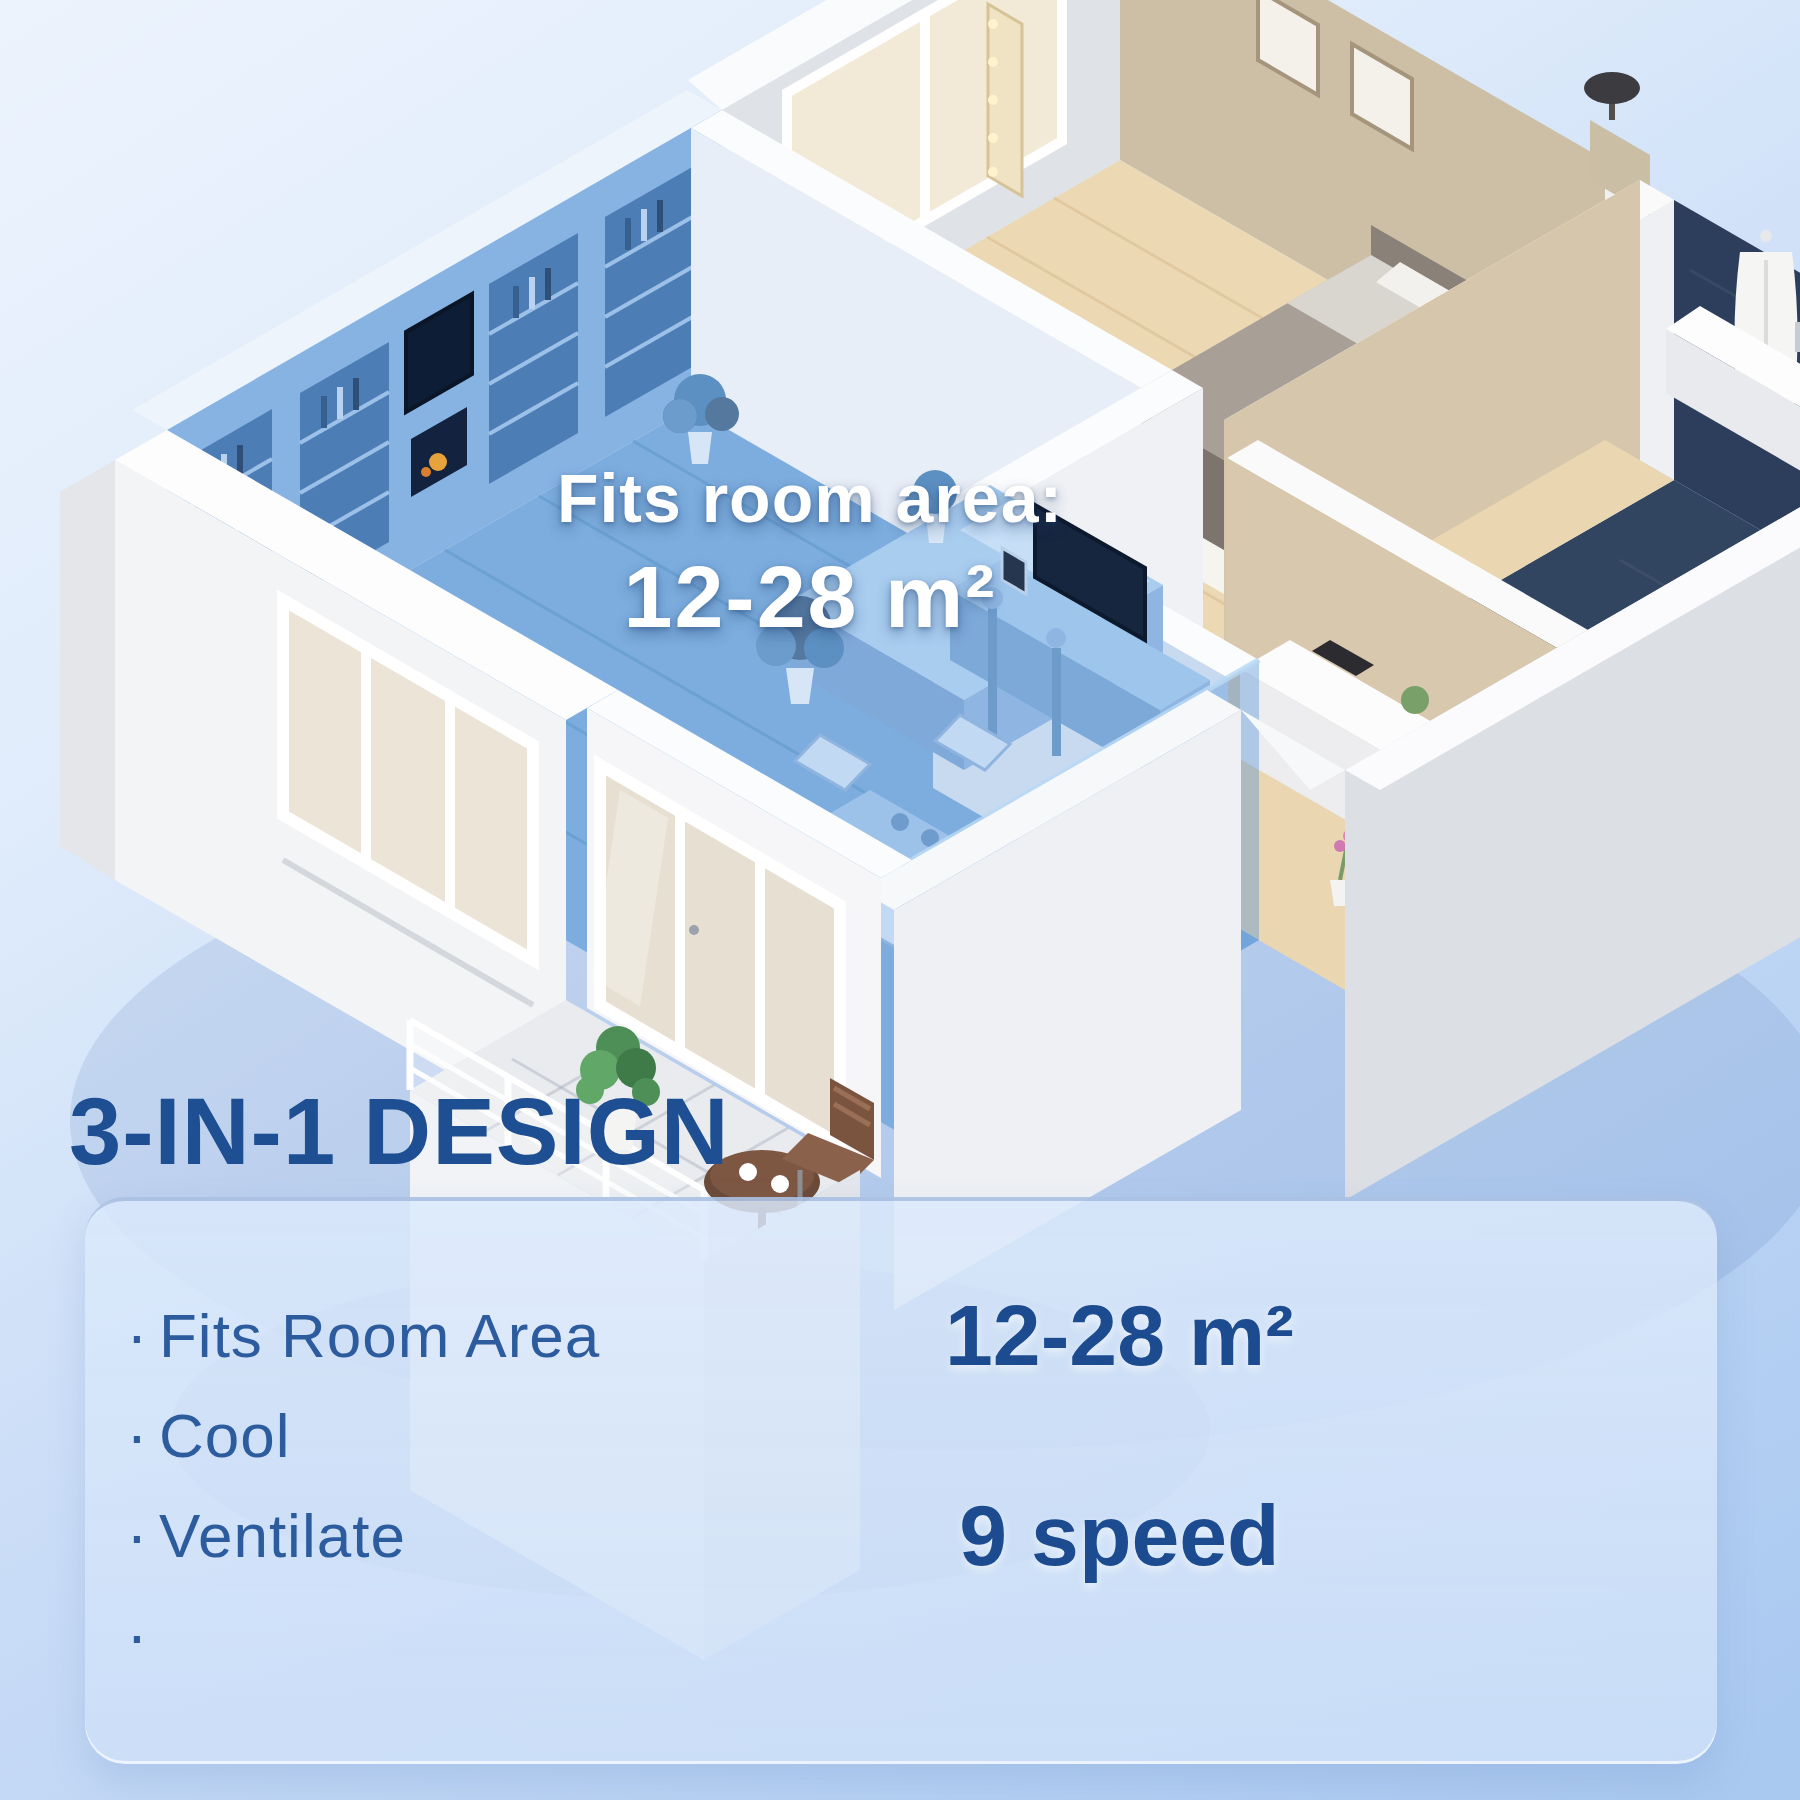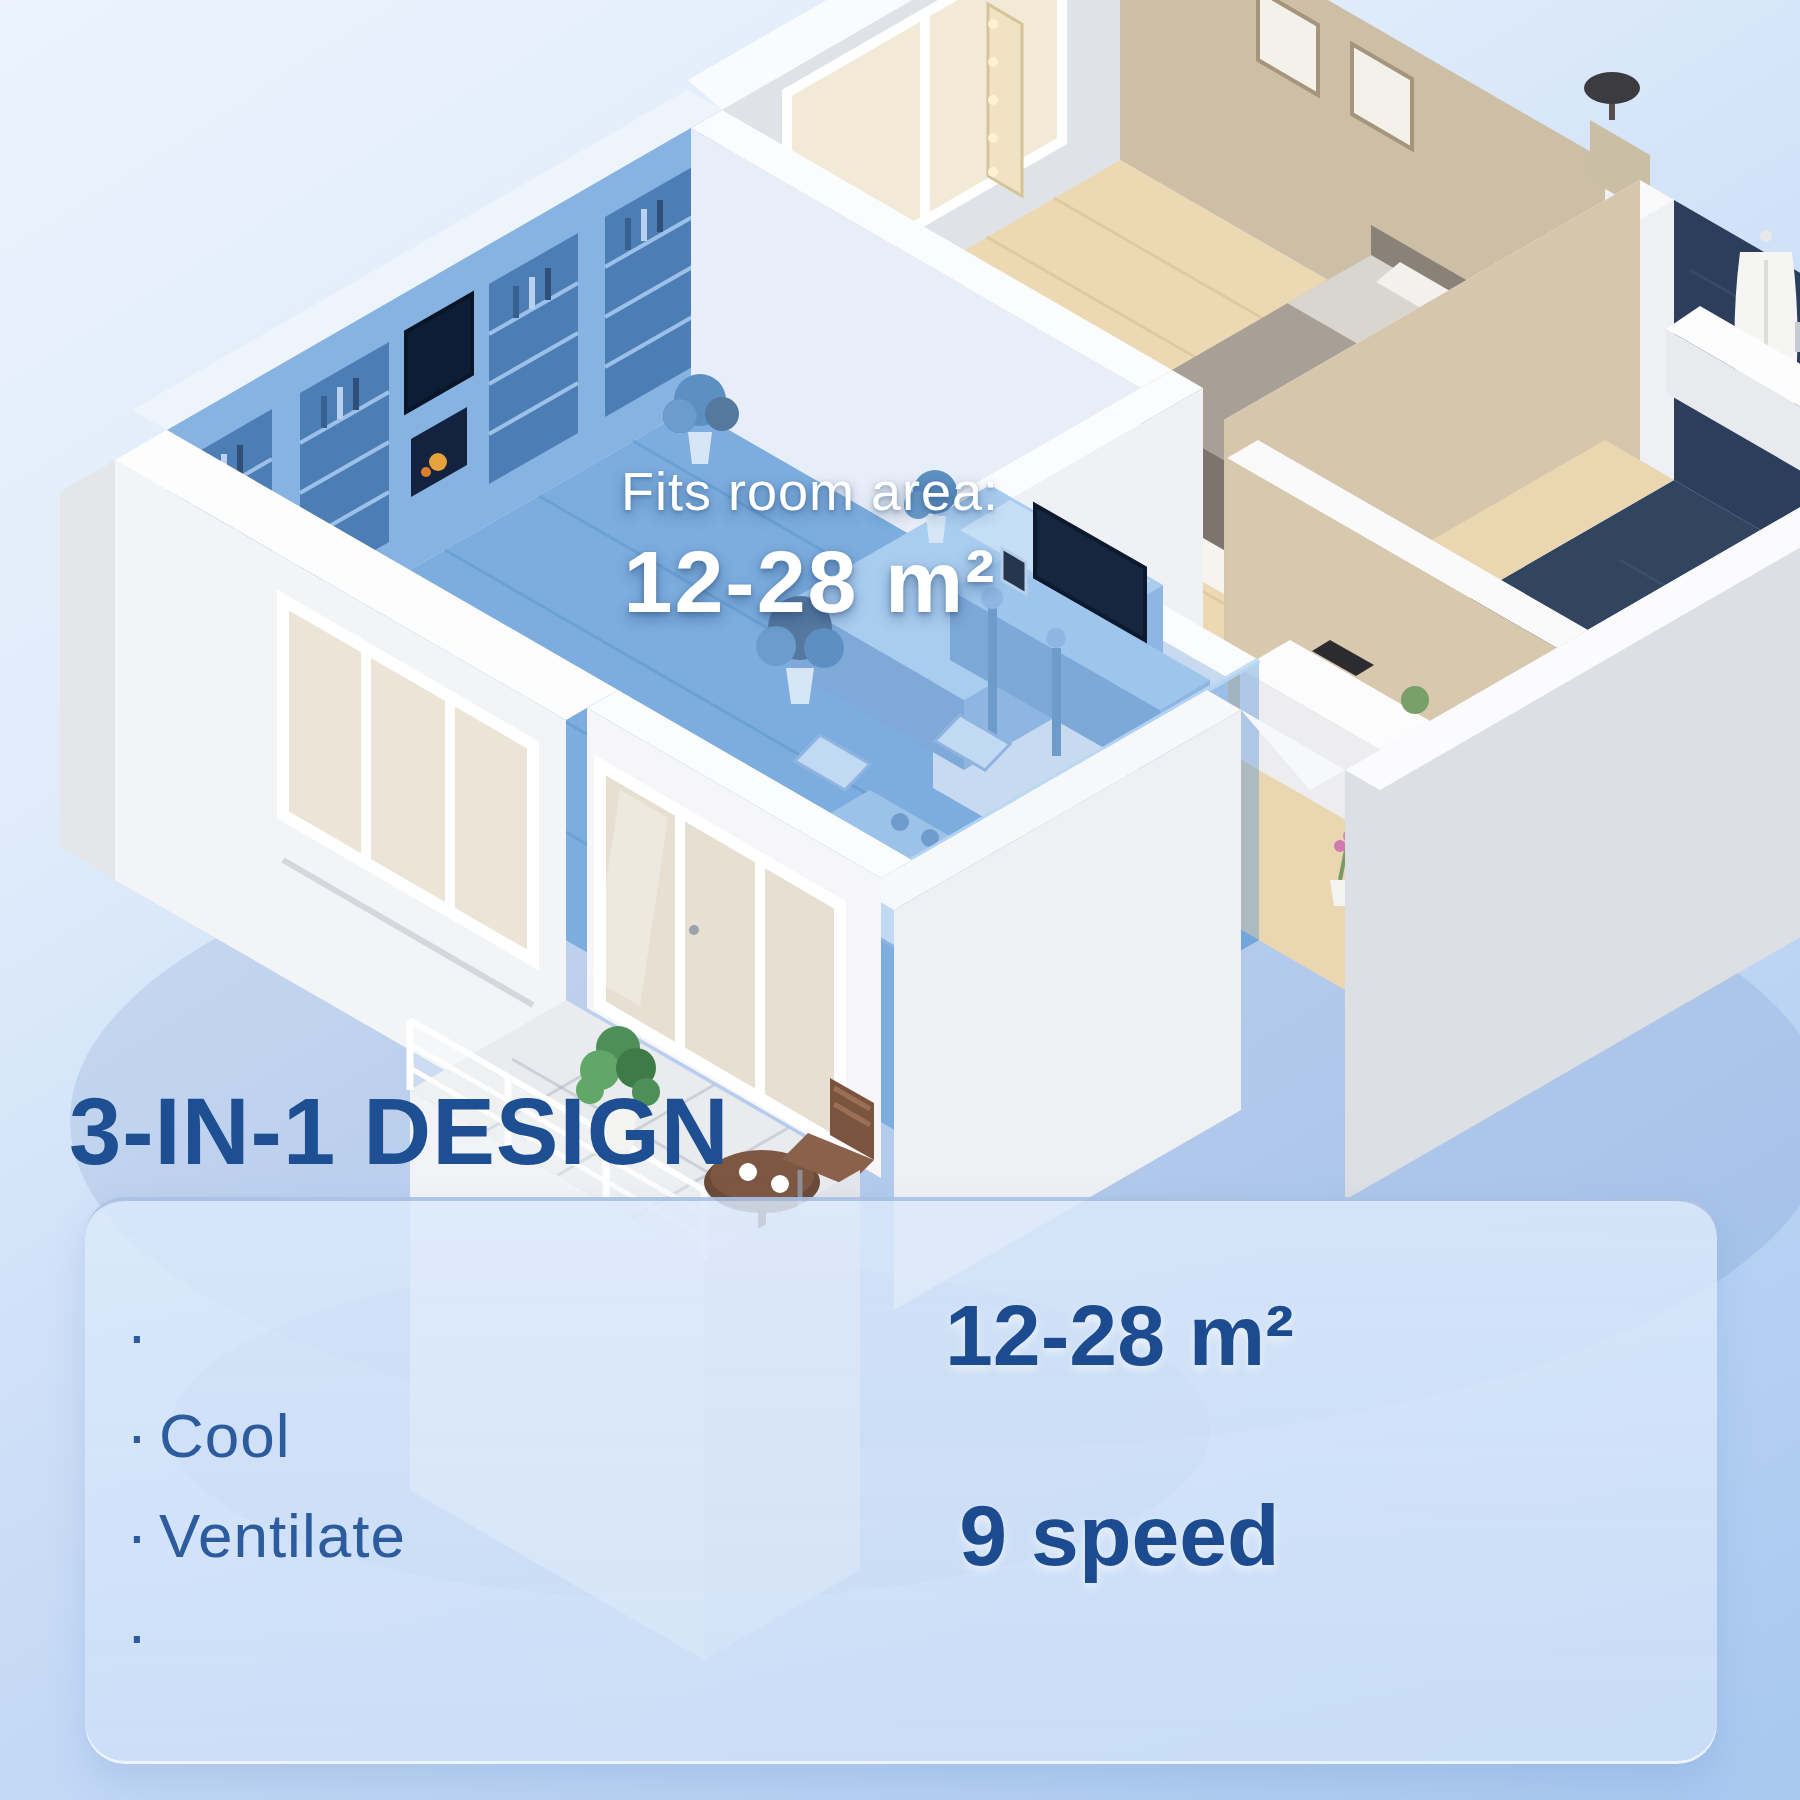--- a/index.html
+++ b/index.html
@@ -7,21 +7,21 @@
     width:1800px;height:1800px;position:relative;overflow:hidden;
     font-family:"Liberation Sans",sans-serif;
     background:linear-gradient(148deg,#ecf3fd 0%,#e0ecfb 28%,#c6daf6 58%,#a8c8f0 100%);
   }
   .scene{position:absolute;left:0;top:0;width:1800px;height:1800px;}
   .fit-overlay{
     position:absolute;left:420px;top:462px;width:780px;text-align:center;color:#ffffff;
     line-height:1.08;
   }
   .fit-line1{
-    font-size:54px;font-weight:400;letter-spacing:1px;
+    font-size:68px;font-weight:700;letter-spacing:1px;
     text-shadow:0 6px 14px rgba(30,62,110,.45),0 2px 4px rgba(30,62,110,.35);
   }
   .fit-line2{
     font-size:88px;font-weight:700;margin-top:14px;letter-spacing:2px;
     text-shadow:0 6px 14px rgba(30,62,110,.45),0 2px 4px rgba(30,62,110,.35);
   }
   .heading{
     position:absolute;left:69px;top:1078px;
     font-size:94px;font-weight:700;color:#1d4f92;letter-spacing:1px;white-space:nowrap;
   }
@@ -378,20 +378,21 @@
   <div class="fit-line1">Fits room area:</div>
   <div class="fit-line2">12-28 m²</div>
 </div>
 
 <div class="heading">3-IN-1 DESIGN</div>
 
 <div class="panel">
   <div class="rows">
     <div class="row">
       <span class="bullet">·</span>
+      <span class="label">Fits Room Area</span>
       <span class="value">12-28 m²</span>
     </div>
     <div class="row">
       <span class="bullet">·</span>
       <span class="label">Cool</span>
     </div>
     <div class="row">
       <span class="bullet">·</span>
       <span class="label">Ventilate</span>
       <span class="value">9 speed</span>

